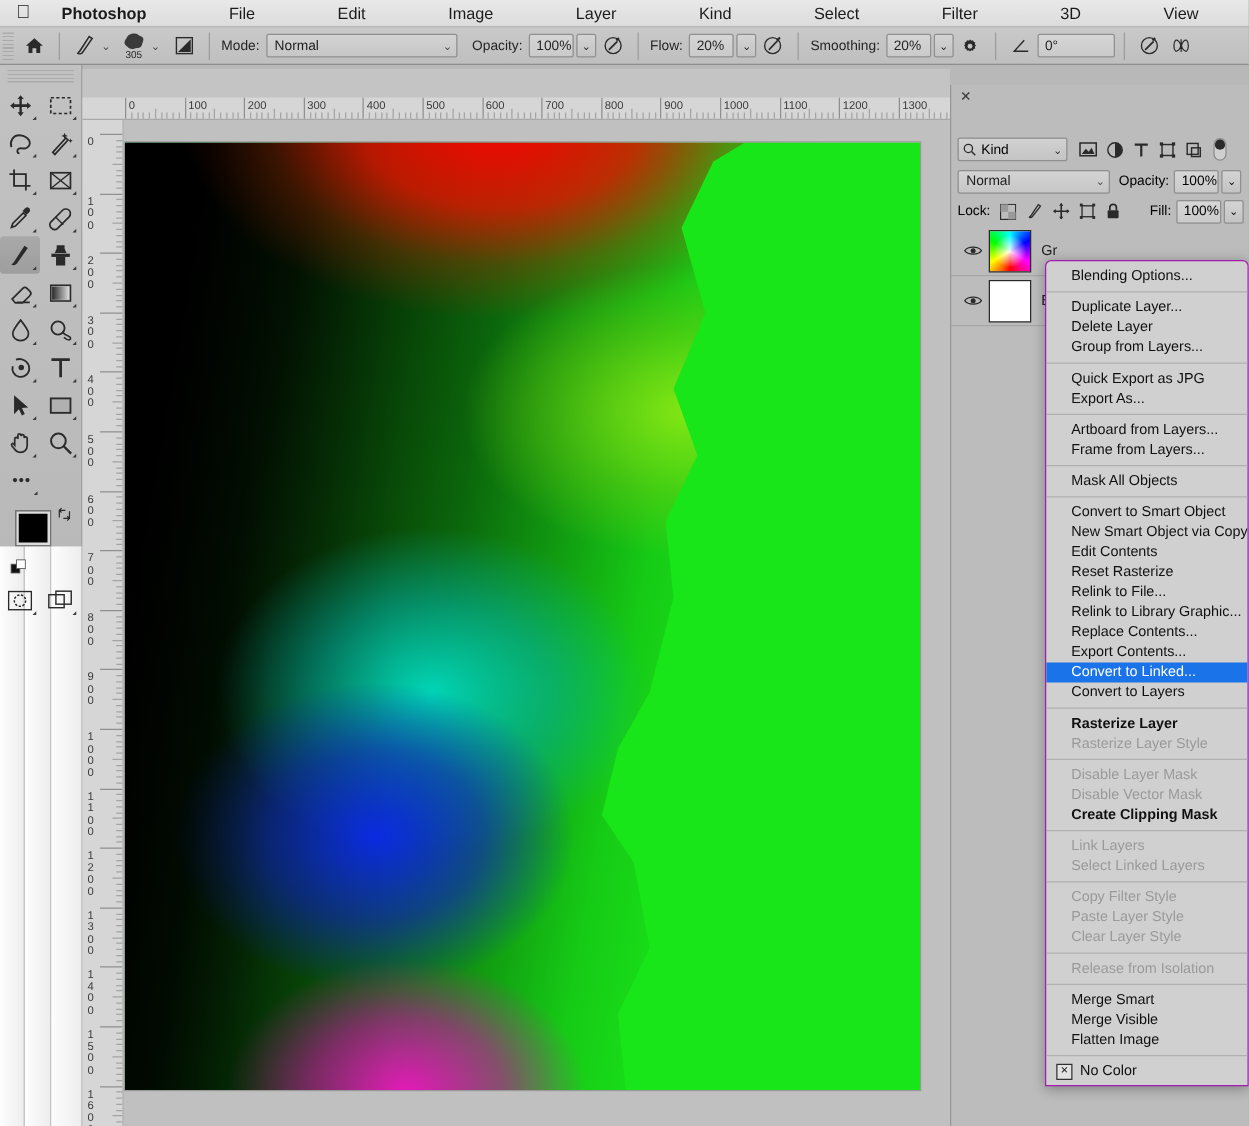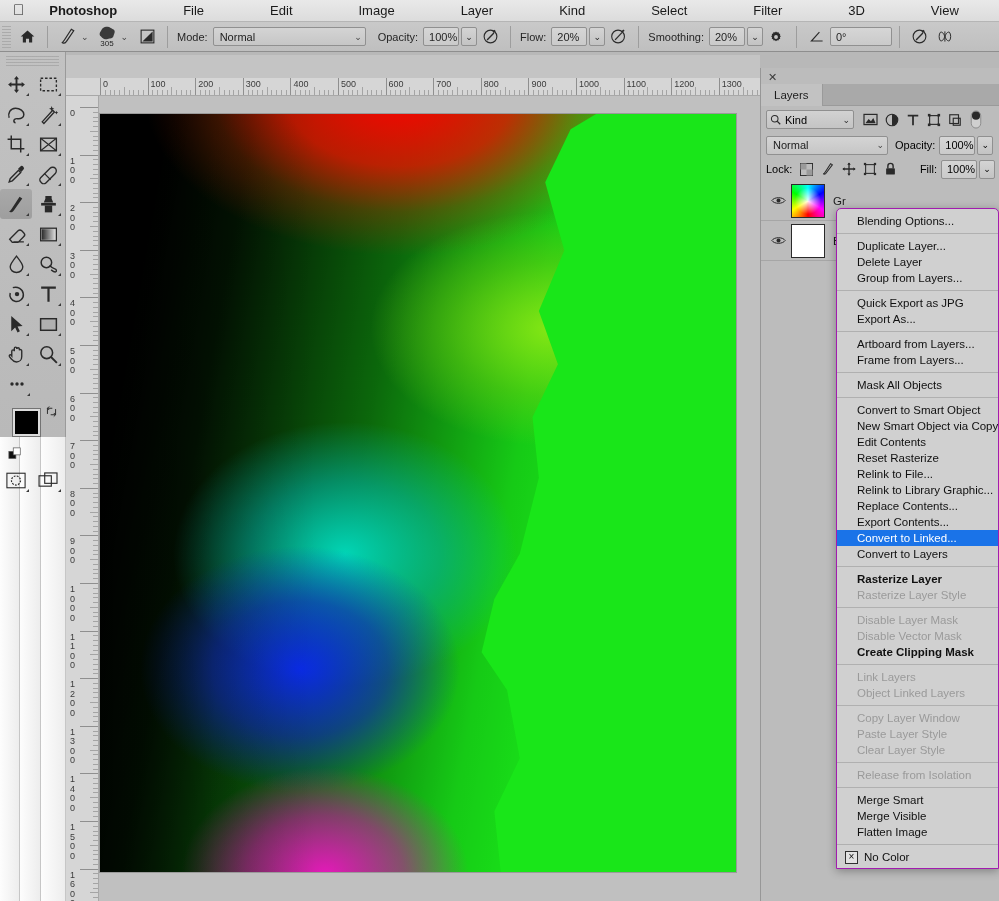--- a/index.html
+++ b/index.html
@@ -844,25 +844,20 @@
 
       <div class="layerpix" style="clip-path: polygon(100% 0, 100% 100%, 63% 100%, 62% 92%, 66% 85%, 64% 76%, 60% 71%, 62% 64%, 66% 58%, 69% 48%, 68% 40%, 72% 33%, 69% 26%, 73% 18%, 70% 9%, 74% 2%, 78% 0);
                 background:#19e619;"></div>
 
       <div class="layerpix" style="background:linear-gradient(to right, rgba(0,0,0,.55) 0%, rgba(0,0,0,.1) 18%, rgba(0,0,0,0) 34%);"></div>
     </div>
   </div>
 
   <div class="panelroot">
     <span class="panel-close">✕</span>
-    <div class="tabrow">
-      <div class="ptab">
-        <span>Layers</span>
-      </div>
-    </div>
 
     <div class="filterrow">
       <div class="kindsel">
         <span style="margin-right:4px;">
           <svg width="11" height="11" viewBox="0 0 14 14">
               <circle cx="6" cy="6" r="4.2" fill="none" stroke="#2a2a2a" stroke-width="1.3"></circle>
               <path d="M9.2 9.2 L13 13" stroke="#2a2a2a" stroke-width="1.5"></path>
             </svg>
         </span>
         <span>Kind</span>
@@ -1018,23 +1013,23 @@
       <div class="ctxitem">Convert to Layers</div>
       <div class="ctxsep"></div>
       <div class="ctxitem bold">Rasterize Layer</div>
       <div class="ctxitem dis">Rasterize Layer Style</div>
       <div class="ctxsep"></div>
       <div class="ctxitem dis">Disable Layer Mask</div>
       <div class="ctxitem dis">Disable Vector Mask</div>
       <div class="ctxitem bold">Create Clipping Mask</div>
       <div class="ctxsep"></div>
       <div class="ctxitem dis">Link Layers</div>
-      <div class="ctxitem dis">Object Linked Layers</div>
-      <div class="ctxsep"></div>
-      <div class="ctxitem dis">Copy Layer Window</div>
+      <div class="ctxitem dis">Select Linked Layers</div>
+      <div class="ctxsep"></div>
+      <div class="ctxitem dis">Copy Filter Style</div>
       <div class="ctxitem dis">Paste Layer Style</div>
       <div class="ctxitem dis">Clear Layer Style</div>
       <div class="ctxsep"></div>
       <div class="ctxitem dis">Release from Isolation</div>
       <div class="ctxsep"></div>
       <div class="ctxitem">Merge Smart</div>
       <div class="ctxitem">Merge Visible</div>
       <div class="ctxitem">Flatten Image</div>
       <div class="ctxsep"></div>
       <div class="ctxitem withbox">

